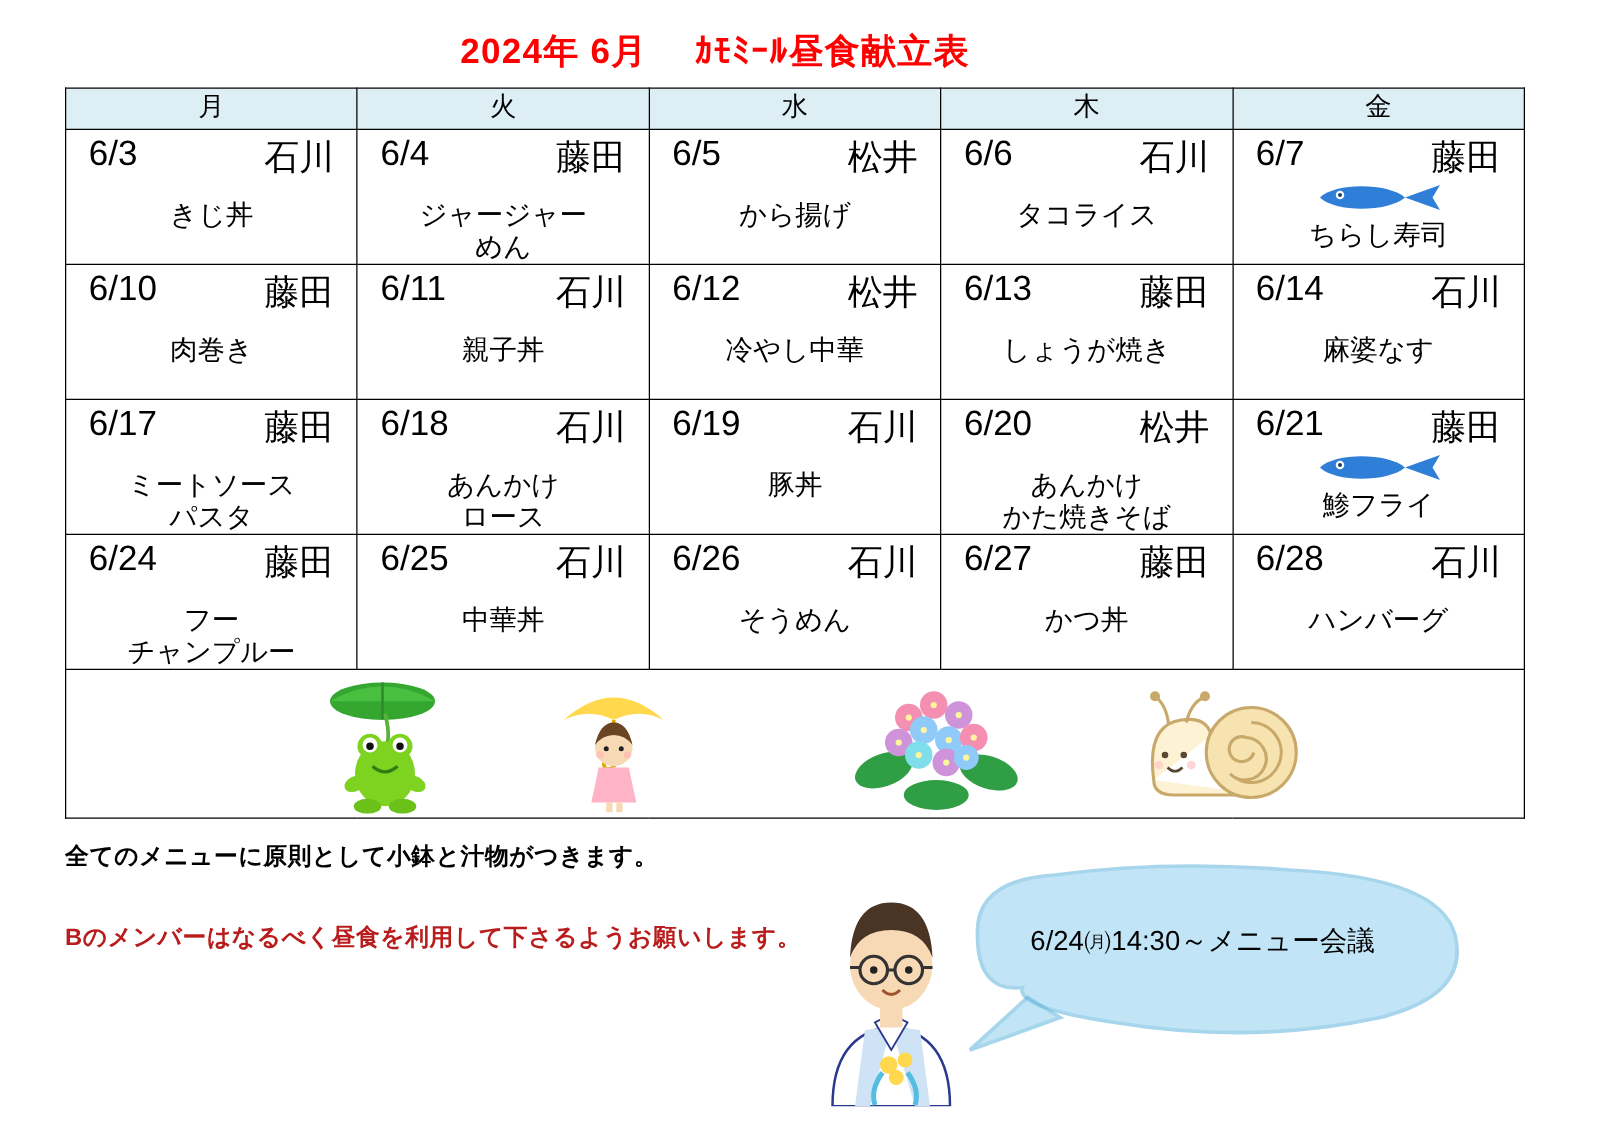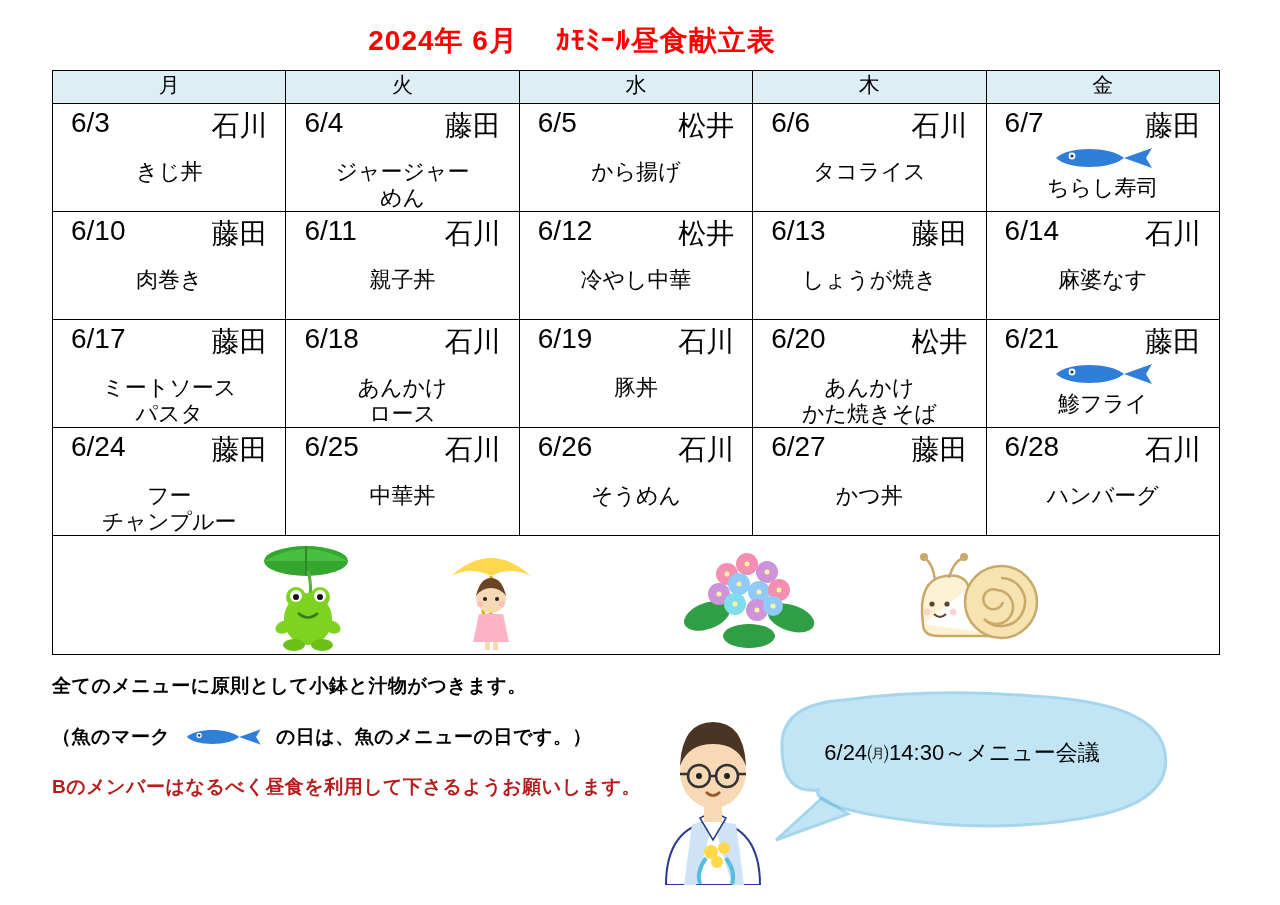--- a/index.html
+++ b/index.html
@@ -401,30 +401,20 @@
           </svg>
         </div>
       </td>
     </tr>
   </tbody>
 </table>
 
 <div id="notes">
   <div class="note-line">全てのメニューに原則として小鉢と汁物がつきます。</div>
   <div class="note-gap"></div>
-  <div class="note-line">
-    <span>（魚のマーク</span>
-    <svg class="inline-fish" width="86" height="20" viewBox="0 0 110 26">
-      <path d="M8 13 C20 1, 62 1, 76 13 C62 25, 20 25, 8 13 Z" fill="#2f7ed8"></path>
-      <path d="M76 13 L104 3 L98 13 L104 23 Z" fill="#2f7ed8"></path>
-      <circle cx="24" cy="11" r="3.4" fill="#ffffff"></circle>
-      <circle cx="24" cy="11" r="1.6" fill="#14406f"></circle>
-    </svg>
-    <span>の日は、魚のメニューの日です。）</span>
-  </div>
   <div class="note-gap"></div>
   <div class="note-line red">Bのメンバーはなるべく昼食を利用して下さるようお願いします。</div>
 </div>
 
 <svg id="speech-bubble" viewBox="0 0 430 170">
   <path d="M30 62 Q28 18 92 14 Q180 2 280 10 Q400 16 412 62 Q424 110 352 128 Q250 150 140 132 Q60 120 66 104 Q30 108 30 62 Z" fill="#8fd0ee" opacity="0.55" stroke="#5fb5dd" stroke-width="3"></path>
   <path d="M70 112 L24 154 L96 128 Z" fill="#8fd0ee" opacity="0.55" stroke="#5fb5dd" stroke-width="3"></path>
 </svg>
 <div id="bubble-text">6/24㈪14:30～メニュー会議</div>
 

